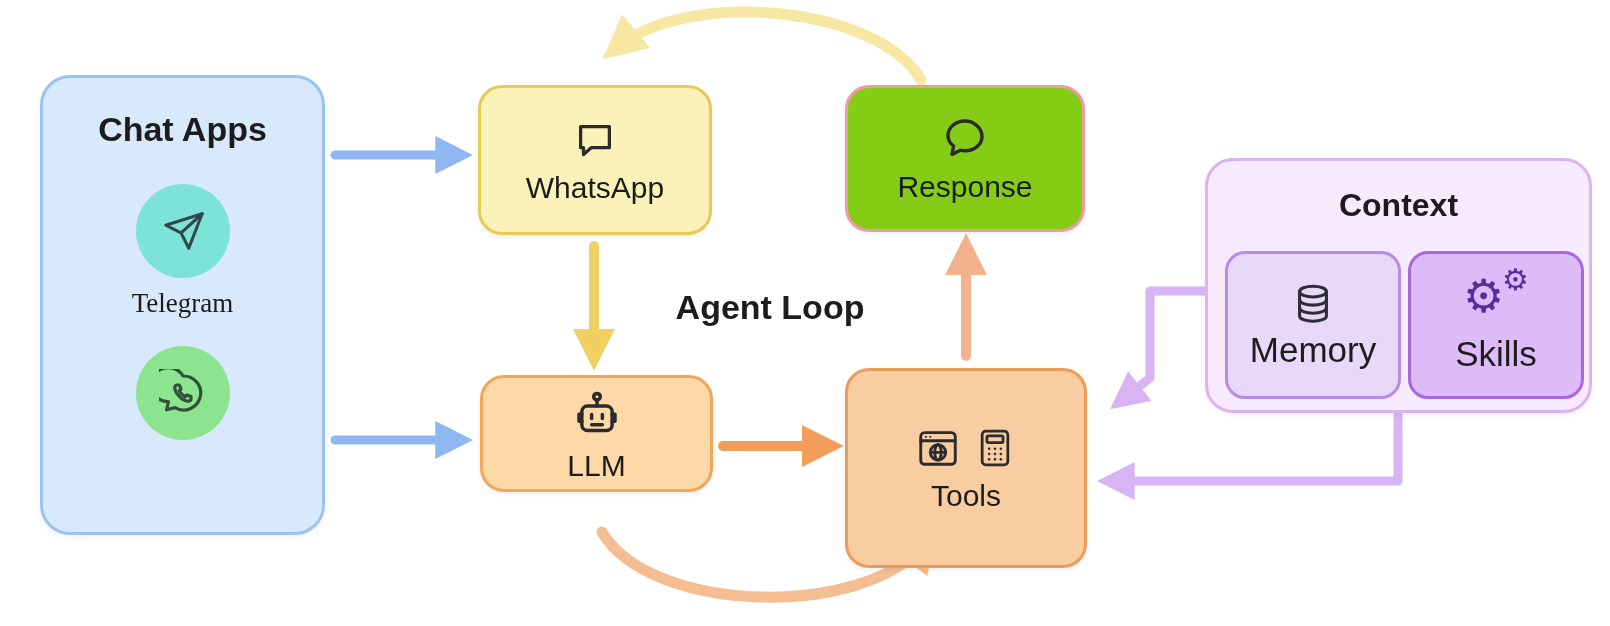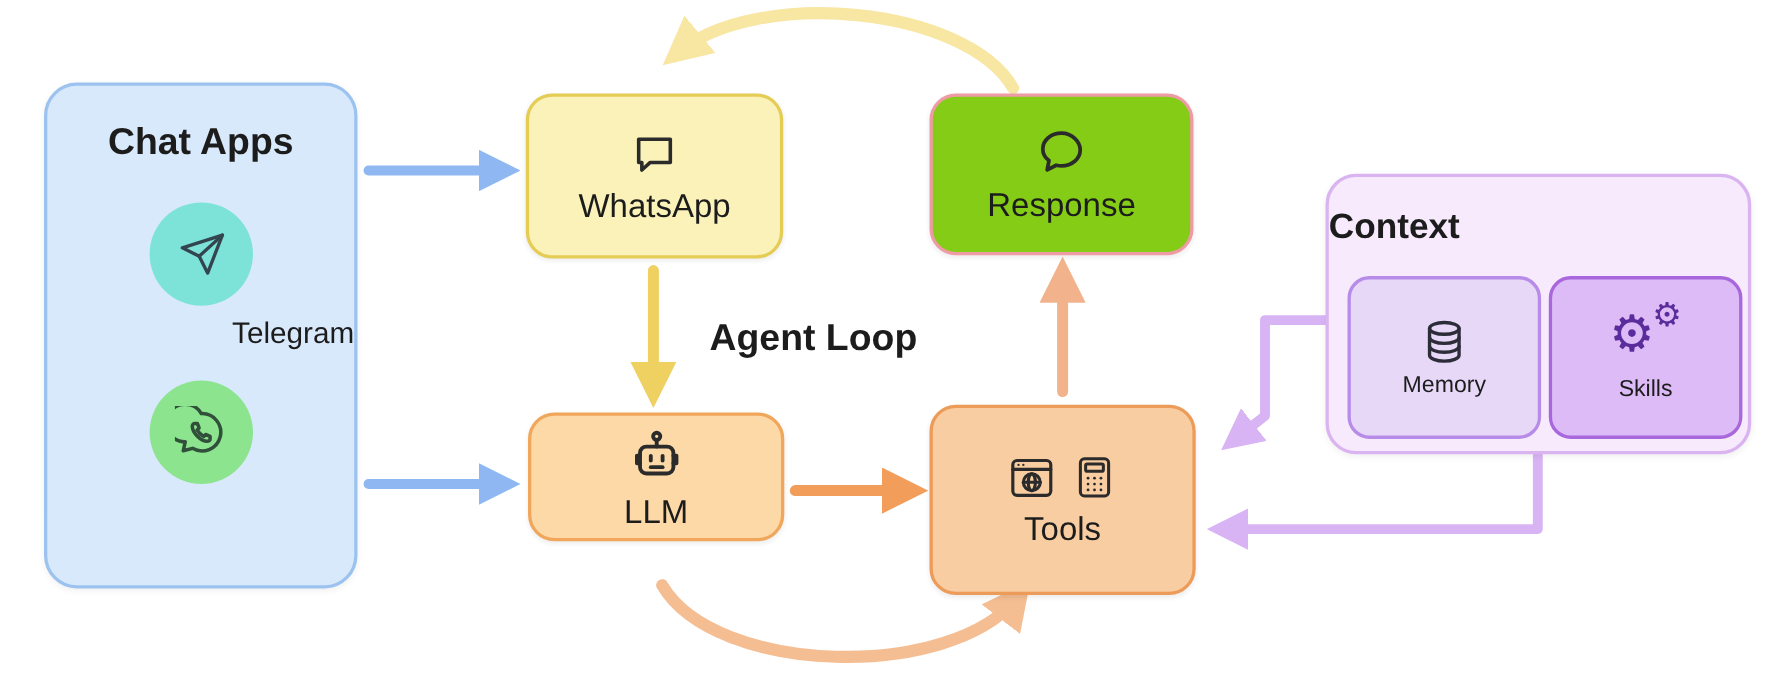--- a/index.html
+++ b/index.html
@@ -17,44 +17,44 @@
 
   
   .chat-apps { left:40px; top:75px; width:285px; height:460px; background:#d9e9fc;
     border:3px solid #9cc3f0; border-radius:30px; box-shadow:0 2px 6px rgba(0,0,0,0.06); }
   .chat-apps .panel-title { position:absolute; top:32px; width:100%; text-align:center;
     font-size:34px; font-weight:600; }
   .badge { position:absolute; left:93px; width:94px; height:94px; border-radius:50%;
     display:flex; align-items:center; justify-content:center; }
   .badge-telegram { top:106px; background:#7de3d8; }
   .badge-whatsapp { top:268px; background:#8ce48f; }
-  .app-label { position:absolute; width:100%; text-align:right; font-size:27px; font-weight:500; }
+  .app-label { position:absolute; width:100%; text-align:center; font-size:27px; font-weight:500;font-family:Liberation Serif, serif; }
   .label-telegram { top:210px; }
   .label-whatsapp { top:372px; }
 
   
   .node-message { left:478px; top:85px; width:234px; height:150px; background:#faf2b9; border:3px solid #e5cc55; }
   .node-response { left:845px; top:85px; width:240px; height:147px; background:#84cc16; border:3px solid #ef9ba6; }
   .node-llm { left:480px; top:375px; width:233px; height:117px; background:#fcd9a7; border:3px solid #f1a75b; }
-  .node-tools { left:845px; top:368px; width:242px; height:173px; background:#f9cda2; border:3px solid #ec9c58; }
+  .node-tools { left:845px; top:368px; width:242px; height:200px; background:#f9cda2; border:3px solid #ec9c58; }
   .tools-icons { display:flex; gap:12px; align-items:center; }
 
-  .agent-loop { position:absolute; left:645px; top:288px; width:250px; text-align:left;
+  .agent-loop { position:absolute; left:645px; top:288px; width:250px; text-align:center;
     font-size:34px; font-weight:600; }
 
   
   .context { left:1205px; top:158px; width:387px; height:255px; background:#f6eafc;
     border:3px solid #dab4f0; border-radius:28px; box-shadow:0 2px 6px rgba(0,0,0,0.06); }
-  .context .panel-title { position:absolute; top:26px; width:100%; text-align:left;
+  .context .panel-title { position:absolute; top:26px; width:100%; text-align:center;
     font-size:32px; font-weight:600; }
   .subnode { position:absolute; top:90px; width:170px; height:142px; border-radius:20px;
     display:flex; flex-direction:column; align-items:center; justify-content:center; gap:4px; }
   .subnode-memory { left:17px; background:#e7d8f8; border:3px solid #b78ce8; }
   .subnode-skills { left:200px; background:#ddbbf6; border:3px solid #a867dd; }
-  .subnode .node-label { font-size:21px; }
+  .subnode .node-label { font-size:35px; }
 
   .gears { position:relative; width:66px; height:54px; color:#5b2d9c; }
   .gears .gear-big { position:absolute; left:0; top:-4px; font-size:46px; line-height:1; }
   .gears .gear-small { position:absolute; right:0; top:-12px; font-size:30px; line-height:1; }
 
   .icon-box { display:flex; align-items:center; justify-content:center; }
 </style>
 </head>
 <body>
 

